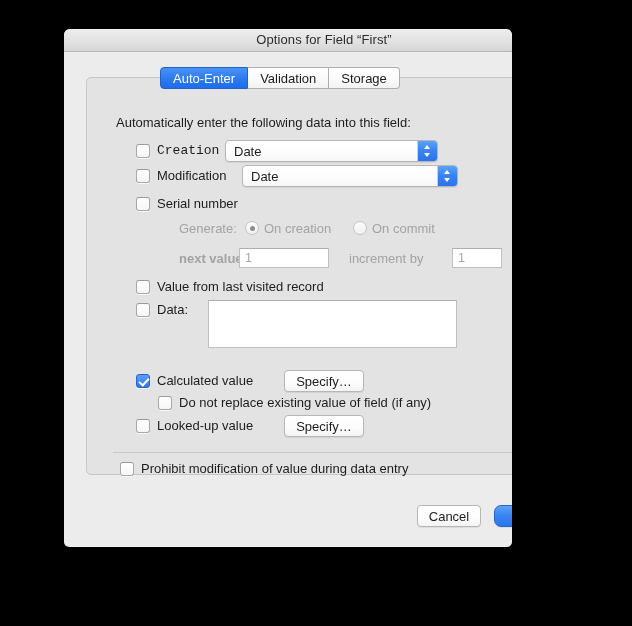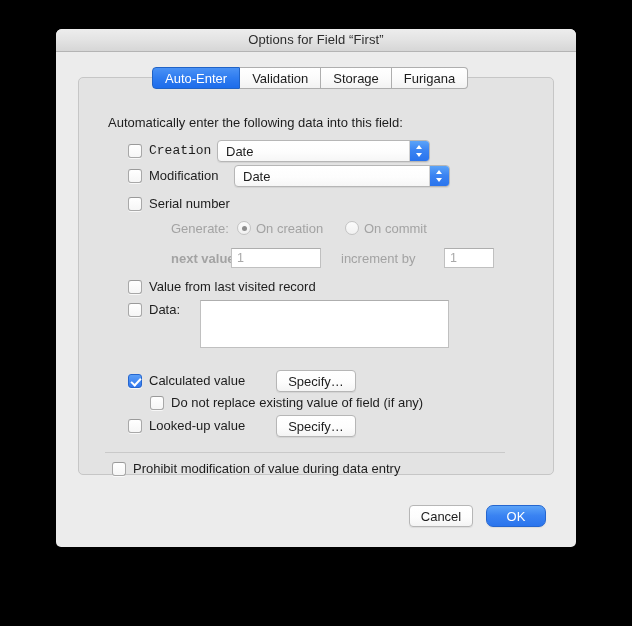--- a/index.html
+++ b/index.html
@@ -16,23 +16,23 @@
     position: relative;
     width: 632px;
     height: 626px;
     overflow: hidden;
     background: #000000;
   }
 
   
   .window {
     position: absolute;
-    left: 56px;
+    left: 64px;
     top: 29px;
-    width: 520px;
+    width: 448px;
     height: 518px;
     background: #ececec;
     border-radius: 6px 6px 5px 5px;
     box-shadow: 0 3px 14px rgba(0,0,0,0.55);
     overflow: hidden;
   }
 
   .titlebar {
     position: absolute;
     left: 0; top: 0;
@@ -288,23 +288,20 @@
       <div class="tabbar">
         <div class="tab selected">
           <span>Auto-Enter</span>
         </div>
         <div class="tab">
           <span>Validation</span>
         </div>
         <div class="tab">
           <span>Storage</span>
         </div>
-        <div class="tab">
-          <span>Furigana</span>
-        </div>
       </div>
 
       <div class="lbl" style="left:52px; top:86px;">Automatically enter the following data into this field:</div>
 
       <div class="cb" style="left:72px; top:115px;"></div>
       <div class="lbl" style="left:93px; top:114px;font-family:Liberation Mono, monospace;">Creation</div>
       <div class="popup" style="left:161px; top:111px; width:213px;">
         <span class="pval">Date</span>
         <span class="arrowbox"></span>
       </div>

